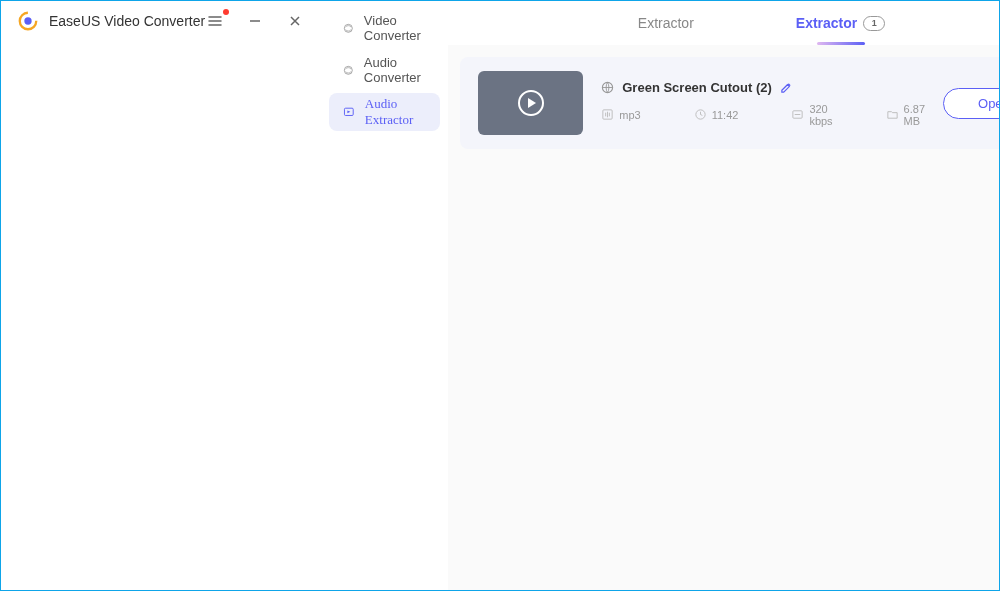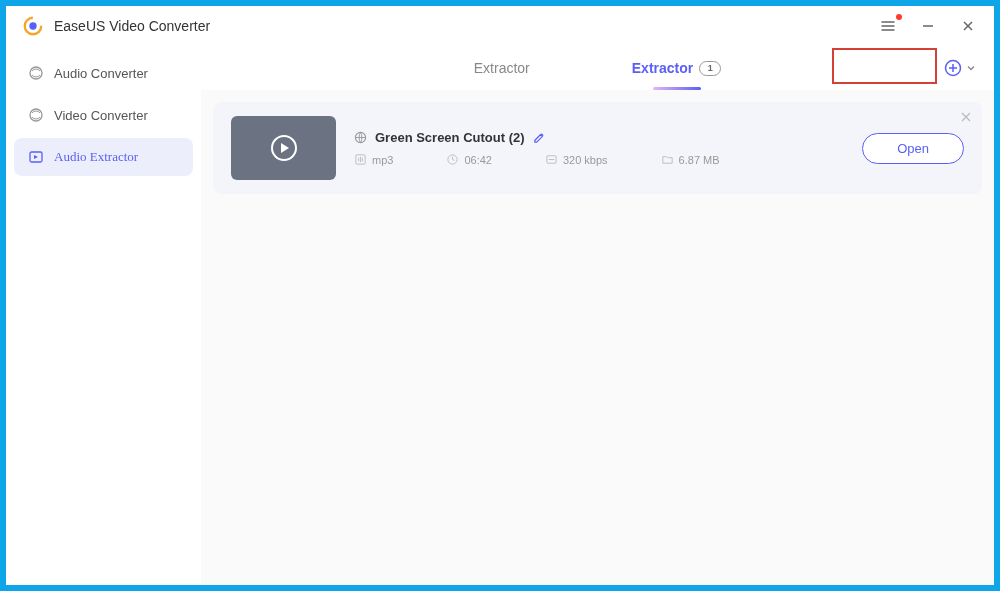--- a/index.html
+++ b/index.html
@@ -1,17 +1,17 @@
 <!DOCTYPE html>
 <html><head>
 <meta charset="utf-8">
 <style>
 * { margin: 0; padding: 0; box-sizing: border-box; font-family: -apple-system, BlinkMacSystemFont, "Segoe UI", Arial, sans-serif; }
 body { width: 1000px; height: 591px; background: #fff; overflow: hidden; }
-.app { width: 100%; height: 100%; display: flex; flex-direction: column; border: 6px solid #0ea5e9; }
+.app { width: 100%; height: 100%; display: flex; flex-direction: row; border: 1px solid #0ea5e9; }
 .titlebar { height: 40px; display: flex; align-items: center; padding: 0 16px; position: relative; }
 .logo { width: 22px; height: 22px; margin-right: 10px; }
 .app-title { font-size: 14px; color: #333; font-weight: 500; }
 .titlebar-right { margin-left: auto; display: flex; align-items: center; gap: 20px; }
 .titlebar-btn { width: 20px; height: 20px; display: flex; align-items: center; justify-content: center; cursor: pointer; color: #666; position: relative; }
 .red-dot { position: absolute; top: -2px; right: -4px; width: 6px; height: 6px; background: #ff3b30; border-radius: 50%; }
 .body { flex: 1; display: flex; overflow: hidden; }
 .sidebar { width: 195px; background: #fff; padding: 8px; }
 .sidebar-item { height: 38px; display: flex; align-items: center; padding: 0 14px; border-radius: 8px; cursor: pointer; margin-bottom: 4px; gap: 10px; }
 .sidebar-item .label { font-size: 13px; color: #555; }
@@ -73,30 +73,30 @@
 
   <div class="body">
     <div class="sidebar">
       <div class="sidebar-item">
         <span class="sidebar-icon">
           <svg viewBox="0 0 16 16">
               <circle cx="8" cy="8" r="6" fill="none" stroke="#999" stroke-width="1.3"></circle>
               <path d="M4 6 a5 5 0 0 1 8 0 M4 10 a5 5 0 0 0 8 0" fill="none" stroke="#999" stroke-width="1"></path>
             </svg>
         </span>
-        <span class="label">Audio Converter</span>
+        <span class="label">Video Converter</span>
       </div>
       <div class="sidebar-item">
         <span class="sidebar-icon">
           <svg viewBox="0 0 16 16">
               <circle cx="8" cy="8" r="6" fill="none" stroke="#999" stroke-width="1.3"></circle>
               <path d="M4 6 a5 5 0 0 1 8 0 M4 10 a5 5 0 0 0 8 0" fill="none" stroke="#999" stroke-width="1"></path>
             </svg>
         </span>
-        <span class="label">Video Converter</span>
+        <span class="label">Audio Converter</span>
       </div>
       <div class="sidebar-item active">
         <span class="sidebar-icon">
           <svg viewBox="0 0 16 16">
               <rect x="2" y="3" width="12" height="10" rx="1.5" fill="none" stroke="#5b5ff5" stroke-width="1.3"></rect>
               <path d="M6 6l4 2-4 2z" fill="#5b5ff5"></path>
             </svg>
         </span>
         <span class="label">Audio Extractor</span>
       </div>
@@ -149,21 +149,21 @@
                     <rect x="2" y="2" width="10" height="10" rx="1" fill="none" stroke="#bbb" stroke-width="1"></rect>
                     <path d="M5 5v4M7 4v6M9 5v4" stroke="#bbb" stroke-width="1"></path>
                   </svg>
                 <span>mp3</span>
               </div>
               <div class="meta-item">
                 <svg class="small-icon" viewBox="0 0 14 14">
                     <circle cx="7" cy="7" r="5" fill="none" stroke="#bbb" stroke-width="1"></circle>
                     <path d="M7 4v3l2 1" stroke="#bbb" stroke-width="1" fill="none"></path>
                   </svg>
-                <span>06:42</span>
+                <span>11:42</span>
               </div>
               <div class="meta-item">
                 <svg class="small-icon" viewBox="0 0 14 14">
                     <rect x="2" y="3" width="10" height="8" rx="1" fill="none" stroke="#bbb" stroke-width="1"></rect>
                     <path d="M4 7h6" stroke="#bbb" stroke-width="1"></path>
                   </svg>
                 <span>320 kbps</span>
               </div>
               <div class="meta-item">
                 <svg class="small-icon" viewBox="0 0 14 14">

